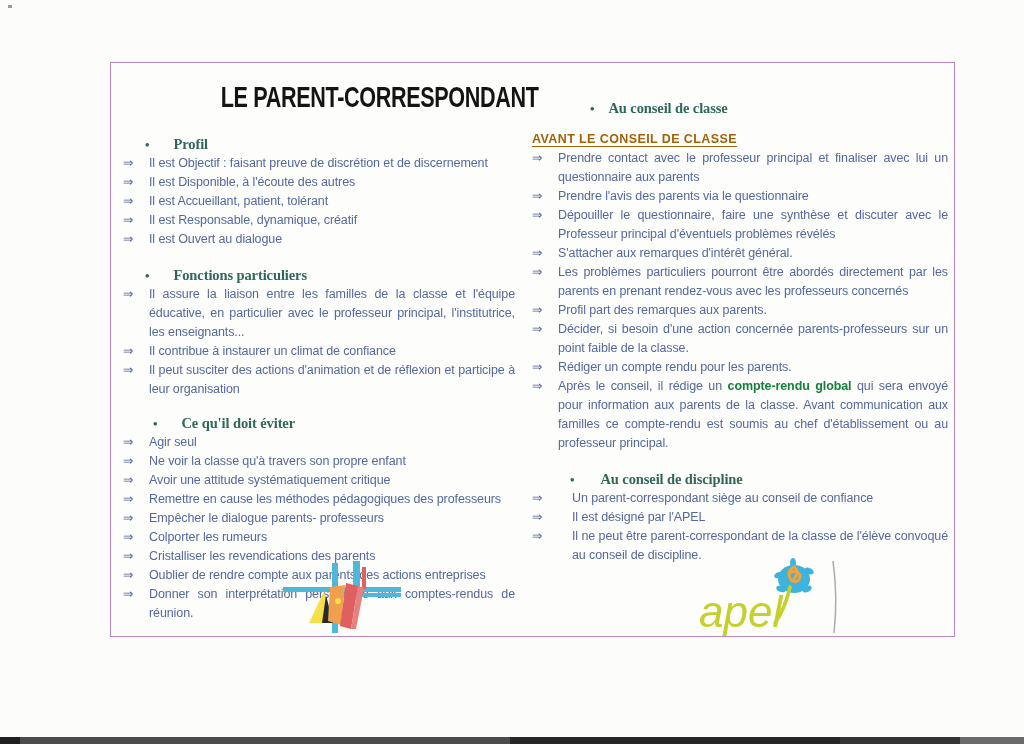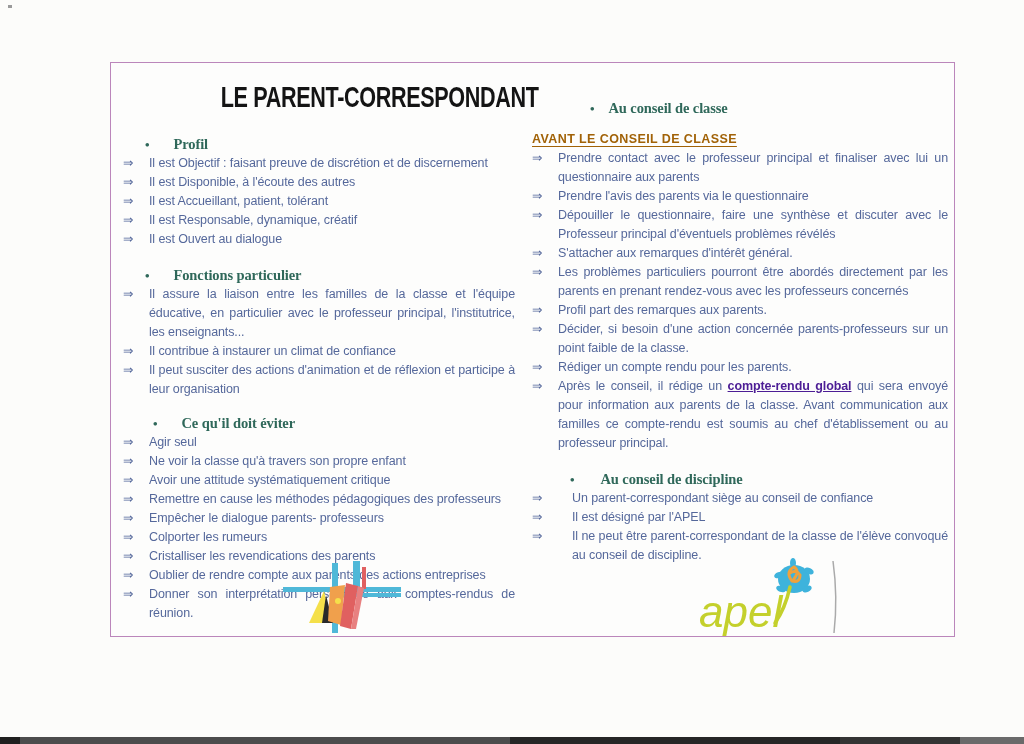--- a/index.html
+++ b/index.html
@@ -43,21 +43,21 @@
   .pendant-h{margin-top:16px;}
   ul.alist{list-style:none;margin:0;padding:0;}
   .mt13{margin-top:13px;}
   .mt14{margin-top:14px;}
   .mt15{margin-top:15px;}
   li{display:flex;}
   .arr{flex:0 0 26px;}
   .wide .arr{flex:0 0 40px;}
   .li-text{flex:1;}
   .just{text-align:justify;text-align-last:left;}
-  .bold{font-weight:bold;color:#4c1d95;text-decoration:underline;}
+  .bold{font-weight:bold;color:#15803d;}
   .logo-left{position:absolute;left:172px;top:498px;width:118px;height:74px;}
   .logo-apel{position:absolute;left:586px;top:494px;width:150px;height:82px;}
   .scanbar{position:absolute;left:0;top:737px;width:1024px;height:7px;background:#3a3a3a;}
   .scanbar div{position:absolute;top:0;height:7px;}
   .sb1{left:0;width:20px;background:#1f1f1f;}
   .sb2{left:20px;width:490px;background:#4c4c4c;}
   .sb3{left:510px;width:330px;background:#262626;}
   .sb4{left:840px;width:120px;background:#343434;}
   .sb5{left:960px;width:64px;background:#6a6a6a;}
 </style>
@@ -95,21 +95,21 @@
           <span class="li-text">Il est Responsable, dynamique, créatif</span>
         </li>
       <li>
           <span class="arr">⇒</span>
           <span class="li-text">Il est Ouvert au dialogue</span>
         </li>
     </ul>
 
     <div class="sec sec-fonctions">
       <span class="b">•</span>
-      <span>Fonctions particulier</span>
+      <span>Fonctions particuliers</span>
     </div>
     <ul class="alist mt14">
       <li>
           <span class="arr">⇒</span>
           <span class="li-text just">Il assure la liaison entre les familles de la classe et l'équipe éducative, en particulier avec le professeur principal, l'institutrice, les enseignants...</span>
         </li>
       <li>
           <span class="arr">⇒</span>
           <span class="li-text">Il contribue à instaurer un climat de confiance</span>
         </li>

